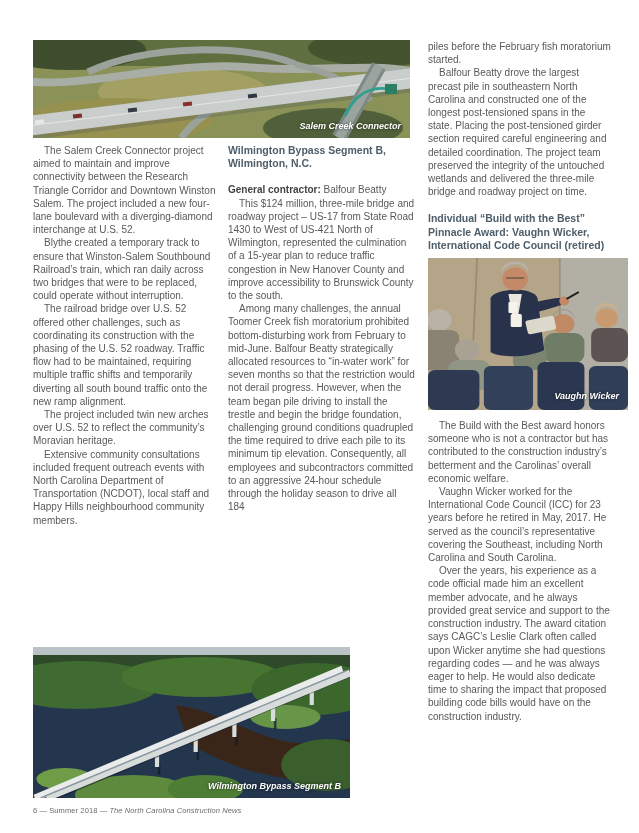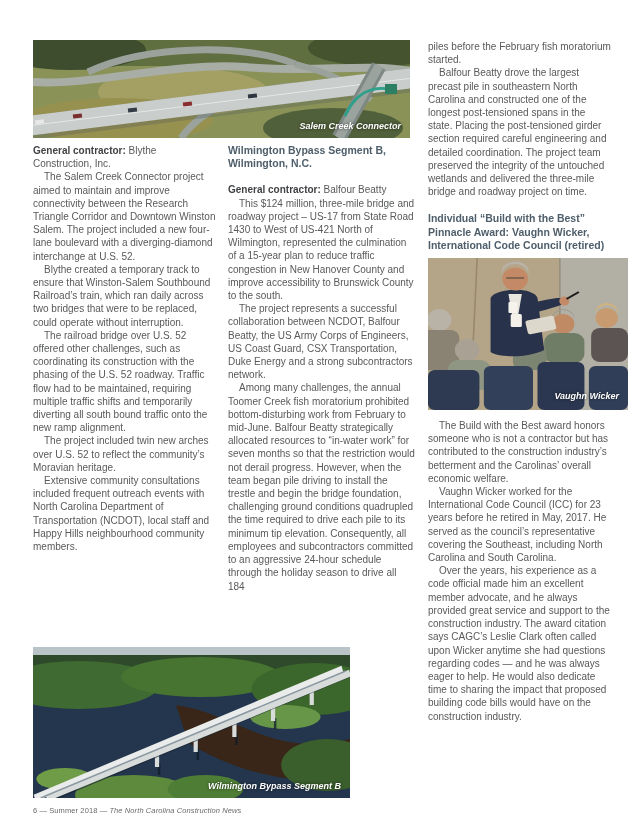--- a/index.html
+++ b/index.html
@@ -53,33 +53,31 @@
       <rect x="270' " y="47" width="9" height="4" fill="#e8e8e6" transform="rotate(-7 274 49)"></rect>
       <path d="M306,98 L346,26" stroke="#7e8884" stroke-width="15"></path>
       <path d="M306,98 L346,26" stroke="#9aa39e" stroke-width="9"></path>
       <path d="M312,76 C322,54 338,46 356,49" stroke="#2ea08c" stroke-width="3" fill="none"></path>
       <rect x="352" y="44" width="12" height="10" fill="#2d7f63"></rect>
     </svg>
     <span class="caption">Salem Creek Connector</span>
   </div>
 
   <div class="col col-left">
-    <p class="noindent"><span class="label">General contractor:</span> <span>Blythe Construction, Inc.</span></p>
     <p>The Salem Creek Connector project aimed to maintain and improve connectivity between the Research Triangle Corridor and Downtown Winston Salem. The project included a new four-lane boulevard with a diverging-diamond interchange at U.S. 52.</p>
     <p>Blythe created a temporary track to ensure that Winston-Salem Southbound Railroad’s train, which ran daily across two bridges that were to be replaced, could operate without interruption.</p>
     <p>The railroad bridge over U.S. 52 offered other challenges, such as coordinating its construction with the phasing of the U.S. 52 roadway. Traffic flow had to be maintained, requiring multiple traffic shifts and temporarily diverting all south bound traffic onto the new ramp alignment.</p>
     <p>The project included twin new arches over U.S. 52 to reflect the community’s Moravian heritage.</p>
     <p>Extensive community consultations included frequent outreach events with North Carolina Department of Transportation (NCDOT), local staff and Happy Hills neighbourhood community members.</p>
   </div>
 
   <div class="col col-mid">
     <h3 class="head gap-below">Wilmington Bypass Segment B, Wilmington, N.C.</h3>
     <p class="noindent"><span class="label">General contractor:</span> <span>Balfour Beatty</span></p>
     <p>This $124 million, three-mile bridge and roadway project – US-17 from State Road 1430 to West of US-421 North of Wilmington, represented the culmination of a 15-year plan to reduce traffic congestion in New Hanover County and improve accessibility to Brunswick County to the south.</p>
-    <p>The project represents a successful collaboration between NCDOT, Balfour Beatty, the US Army Corps of Engineers, US Coast Guard, CSX Transportation, Duke Energy and a strong subcontractors network.</p>
     <p>Among many challenges, the annual Toomer Creek fish moratorium prohibited bottom-disturbing work from February to mid-June. Balfour Beatty strategically allocated resources to “in-water work” for seven months so that the restriction would not derail progress. However, when the team began pile driving to install the trestle and begin the bridge foundation, challenging ground conditions quadrupled the time required to drive each pile to its minimum tip elevation. Consequently, all employees and subcontractors committed to an aggressive 24-hour schedule through the holiday season to drive all 184</p>
   </div>
 
   <div class="col col-right">
     <p class="noindent">piles before the February fish moratorium started.</p>
     <p>Balfour Beatty drove the largest precast pile in southeastern North Carolina and constructed one of the longest post-tensioned spans in the state. Placing the post-tensioned girder section required careful engineering and detailed coordination. The project team preserved the integrity of the untouched wetlands and delivered the three-mile bridge and roadway project on time.</p>
     <h3 class="head gap-above">Individual “Build with the Best” Pinnacle Award: Vaughn Wicker, International Code Council (retired)</h3>
 
     <div class="photo photo-inline">
       <svg viewBox="0 0 179 152" preserveAspectRatio="none">

